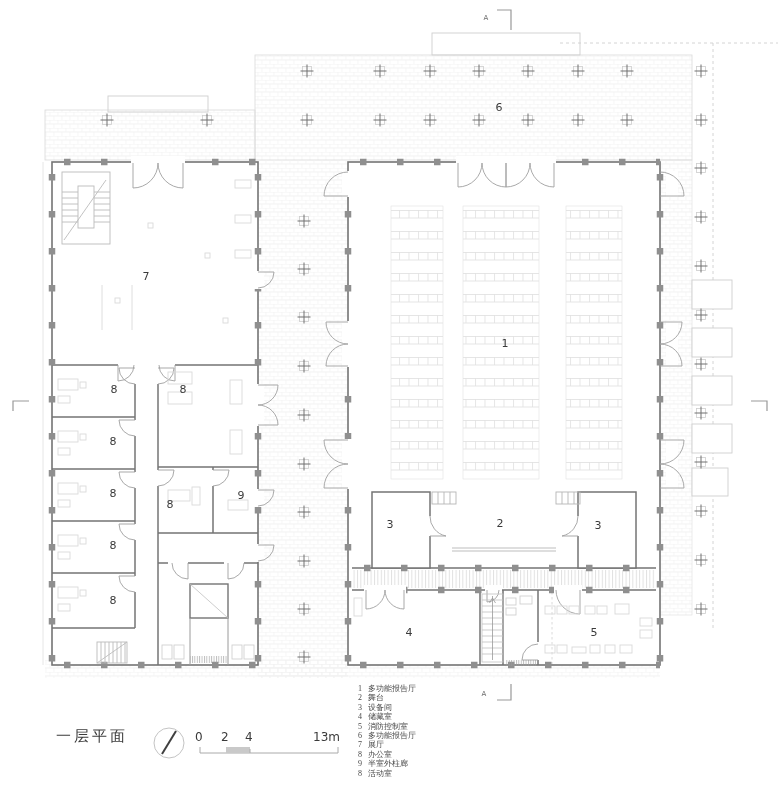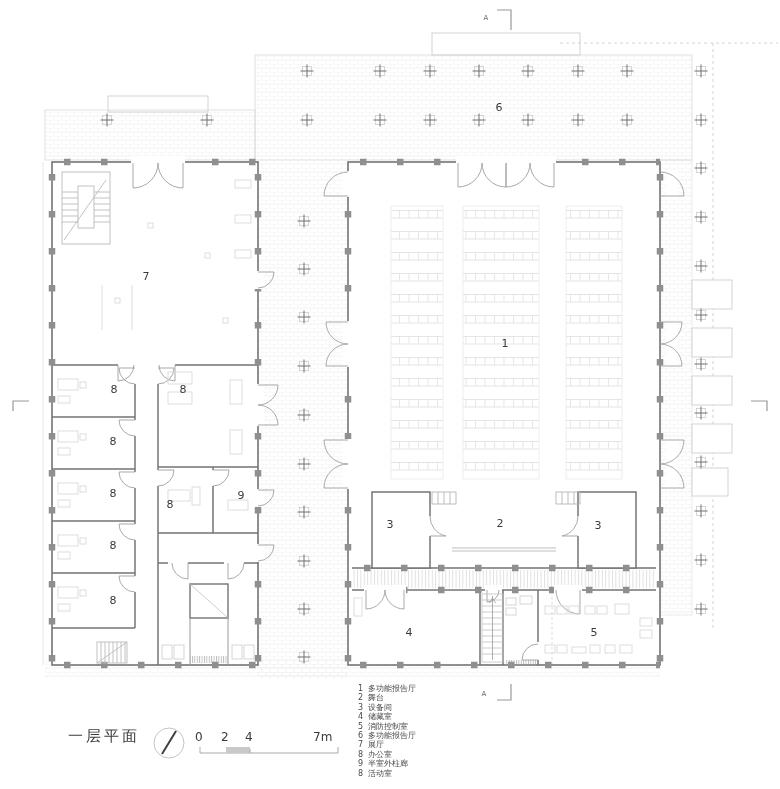--- a/index.html
+++ b/index.html
@@ -1,24 +1,24 @@
 <!DOCTYPE html>
 <html><head>
 <meta charset="utf-8">
 <style>
   html,body{margin:0;padding:0;background:#fff;}
   #canvas{position:relative;width:780px;height:789px;background:#fff;overflow:hidden;
           font-family:"DejaVu Sans","Liberation Sans",sans-serif;}
   #plan-svg{position:absolute;left:0;top:0;}
   .rlabel{position:absolute;transform:translate(-50%,-50%);font-size:11px;color:#3a3a3a;}
   .slabel{position:absolute;transform:translate(-50%,-50%);font-size:7px;color:#6a6a6a;}
-  .title{position:absolute;left:68px;top:727px;font-size:15px;letter-spacing:3px;color:#3a3a3a;}
+  .title{position:absolute;left:56px;top:727px;font-size:15px;letter-spacing:3px;color:#3a3a3a;}
   .snum{position:absolute;font-size:12px;color:#3a3a3a;}
   #legend{position:absolute;left:358px;top:684px;font-size:8px;color:#4a4a4a;line-height:9.4px;}
-  .lline{white-space:nowrap;}
+  .lline{white-space:nowrap;font-family:Liberation Serif, serif;}
   .lnum{display:inline-block;min-width:10px;}
 </style>
 </head>
 <body>
 
 <div id="canvas">
 
 <svg id="plan-svg" width="780" height="789" viewBox="0 0 780 789">
   <defs>
     <pattern id="pv" width="8" height="8" patternUnits="userSpaceOnUse">
@@ -378,21 +378,21 @@
 <div class="rlabel" style="left:241px;top:495px;">9</div>
 
 <div class="slabel" style="left:486px;top:18px;">A</div>
 <div class="slabel" style="left:484px;top:694px;">A</div>
 
 <div class="title">一层平面</div>
 
 <div class="snum" style="left:195px;top:730px;">0</div>
 <div class="snum" style="left:221px;top:730px;">2</div>
 <div class="snum" style="left:245px;top:730px;">4</div>
-<div class="snum" style="left:313px;top:730px;">7m</div>
+<div class="snum" style="left:313px;top:730px;">13m</div>
 
 <div id="legend">
   <div class="lline"><span class="lnum">1</span><span>多功能报告厅</span></div>
   <div class="lline"><span class="lnum">2</span><span>舞台</span></div>
   <div class="lline"><span class="lnum">3</span><span>设备间</span></div>
   <div class="lline"><span class="lnum">4</span><span>储藏室</span></div>
   <div class="lline"><span class="lnum">5</span><span>消防控制室</span></div>
   <div class="lline"><span class="lnum">6</span><span>多功能报告厅</span></div>
   <div class="lline"><span class="lnum">7</span><span>展厅</span></div>
   <div class="lline"><span class="lnum">8</span><span>办公室</span></div>

